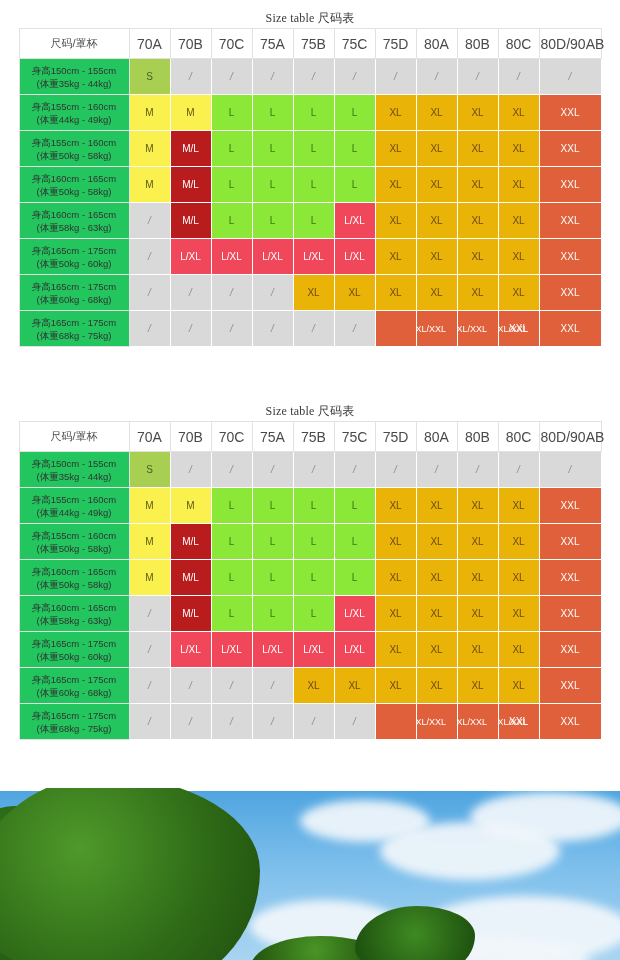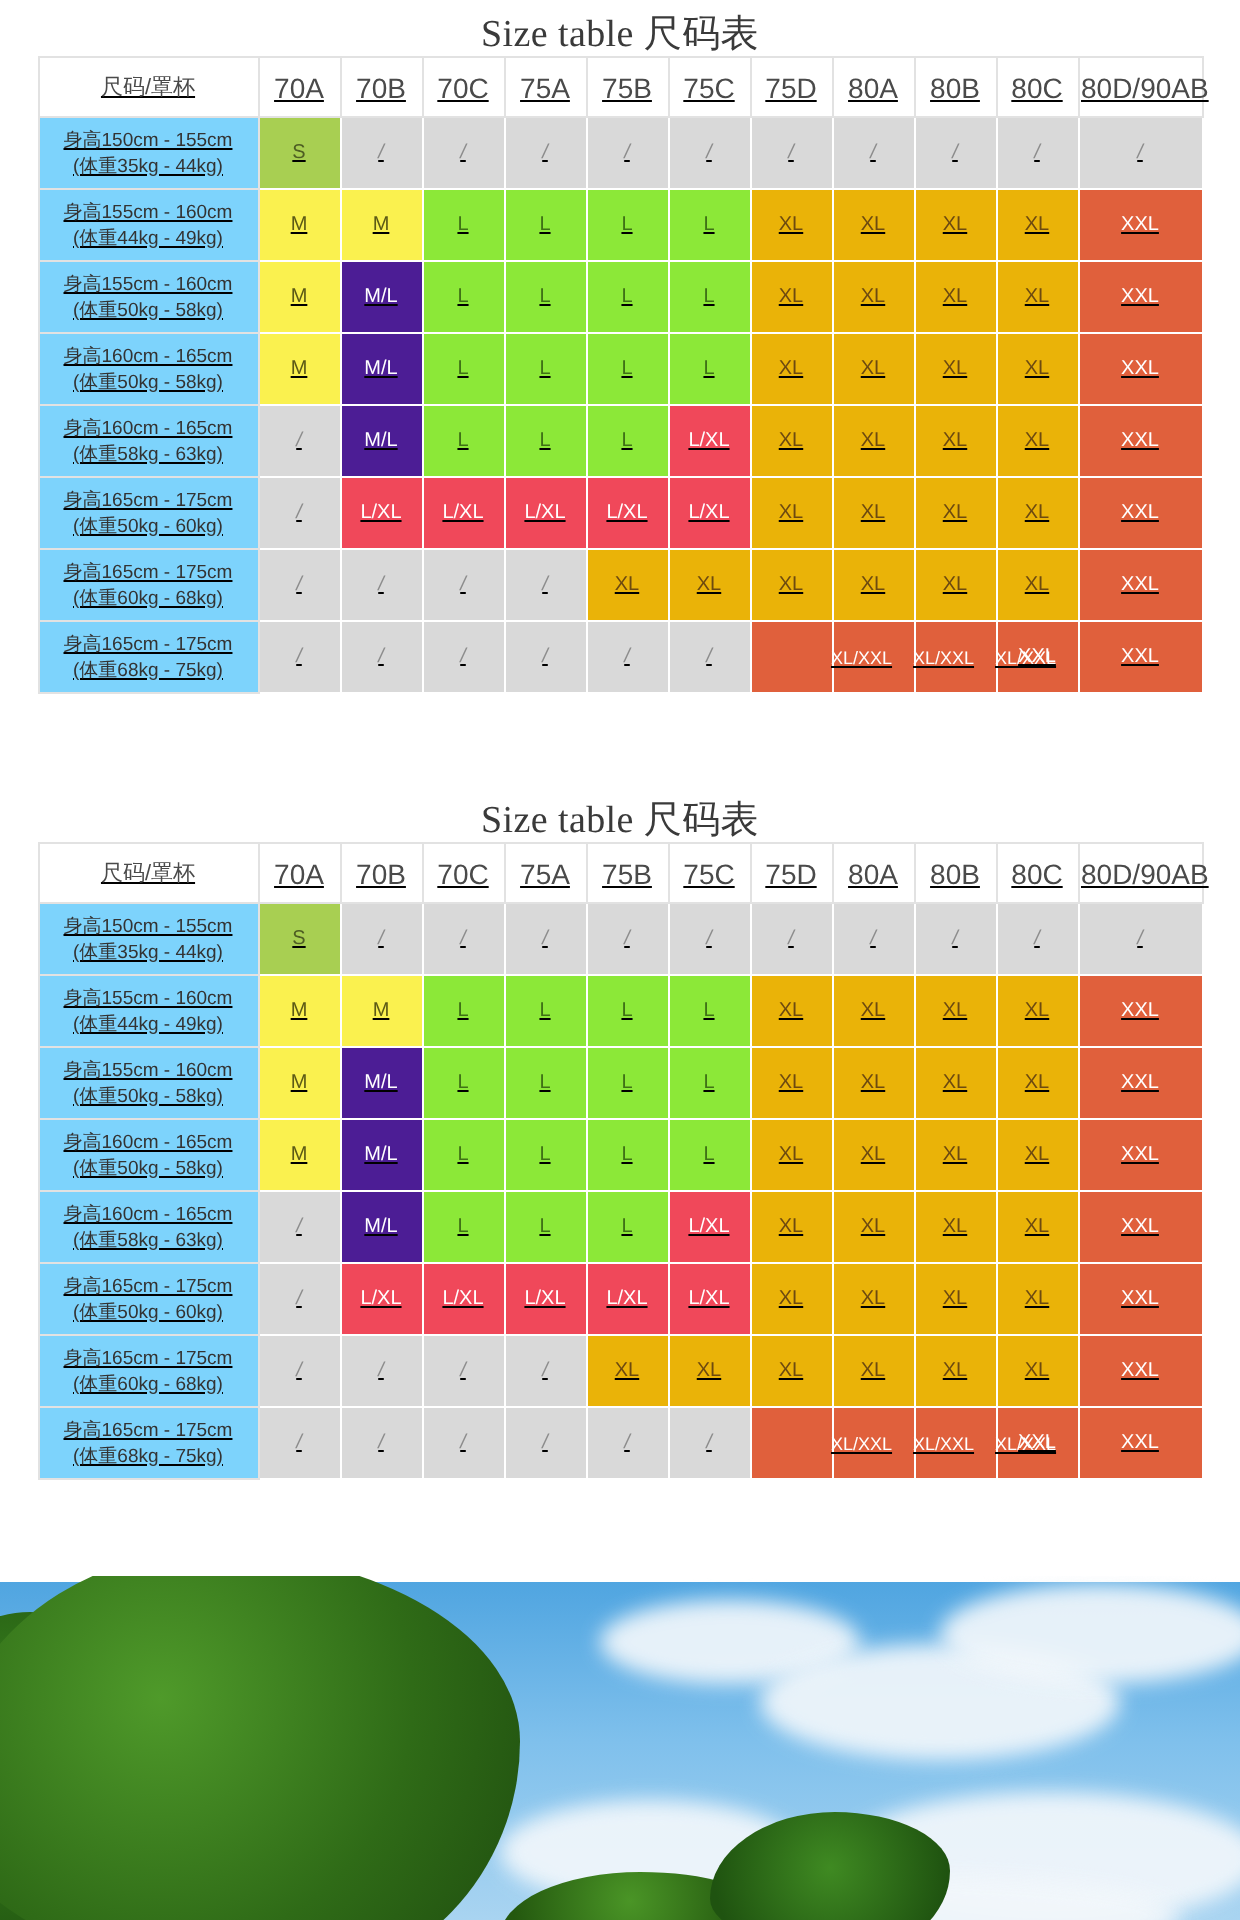--- a/index.html
+++ b/index.html
@@ -20,33 +20,32 @@
     background: #ffffff;
   }
   .table-block {
     position: absolute;
     left: 0;
     width: 620px;
   }
   .table-title {
     text-align: center;
     font-family: "Liberation Serif", "DejaVu Serif", serif;
-    font-size: 19px;
+    font-size: 12px;
     color: #3a3a3a;
     letter-spacing: .2px;
     height: 20px;
     line-height: 20px;
   }
   .size-table {
     border-collapse: collapse;
     table-layout: fixed;
     margin: 0 auto;
     width: 580px;
     background: #ffffff;
-    text-decoration: underline;
   }
   .size-table td,
   .size-table th {
     border: 1px solid #ffffff;
     box-sizing: border-box;
     text-align: center;
     vertical-align: middle;
     font-weight: normal;
   }
   
@@ -56,39 +55,39 @@
     border: 1px solid #e2e2e2;
     font-size: 14px;
     color: #4a4a4a;
     padding: 0 1px;
   }
   .size-table thead th.corner {
     font-size: 11px;
   }
   
   .rowhead {
-    background: #7dd3fc;
+    background: #22c55e;
     border: 1px solid #e2e2e2 !important;
     font-size: 9.5px;
     color: #333333;
     line-height: 13px;
     padding: 3px 4px;
     text-align: center;
   }
   .rowhead span { display: block; white-space: nowrap; }
   .cell {
     height: 36px;
     font-size: 10px;
     color: #4d4d4d;
   }
   .c-none  { background: #d9d9d9; color: #8c8c8c; font-style: italic; }
   .c-s     { background: #a8cf52; color: #4e5e23; }
   .c-m     { background: #faf14f; color: #5c5a16; }
   .c-l     { background: #8ce838; color: #3f7216; }
-  .c-ml    { background: #4c1d95; color: #ffffff; }
+  .c-ml    { background: #b91c1c; color: #ffffff; }
   .c-lxl   { background: #f0485a; color: #ffffff; }
   .c-xl    { background: #eab308; color: #6d4a10; }
   .c-xxl   { background: #e0603c; color: #ffffff; }
   .c-xlxxl { background: #e0603c; color: #ffffff; font-size: 9px; padding-left: 40px; }
 
   
   .photo {
     position: absolute;
     left: 0;
     top: 788px;

